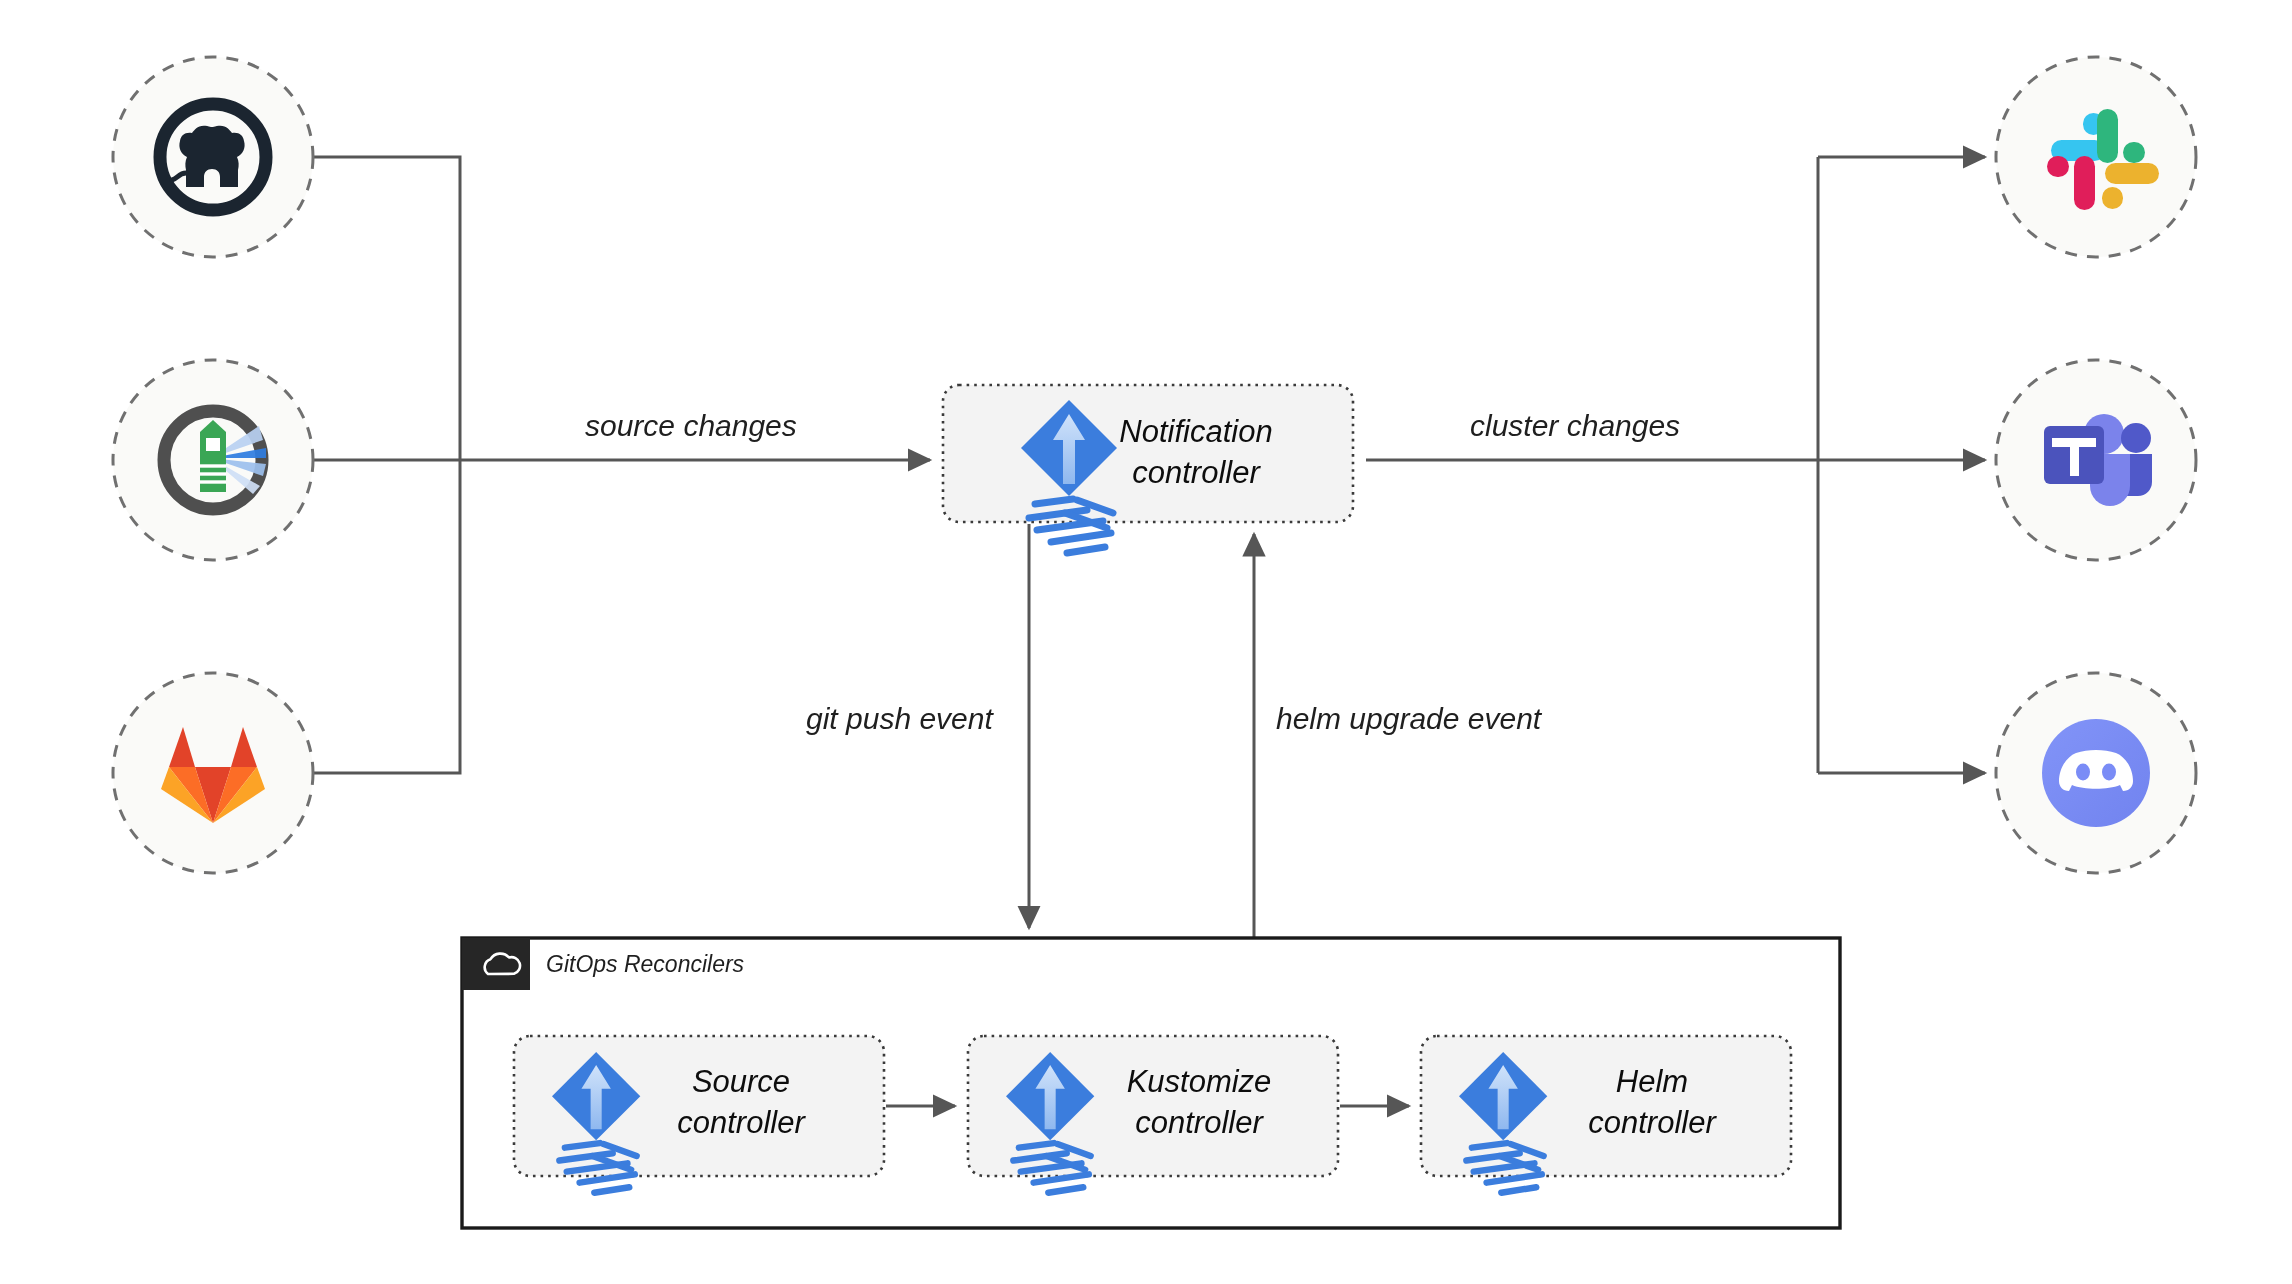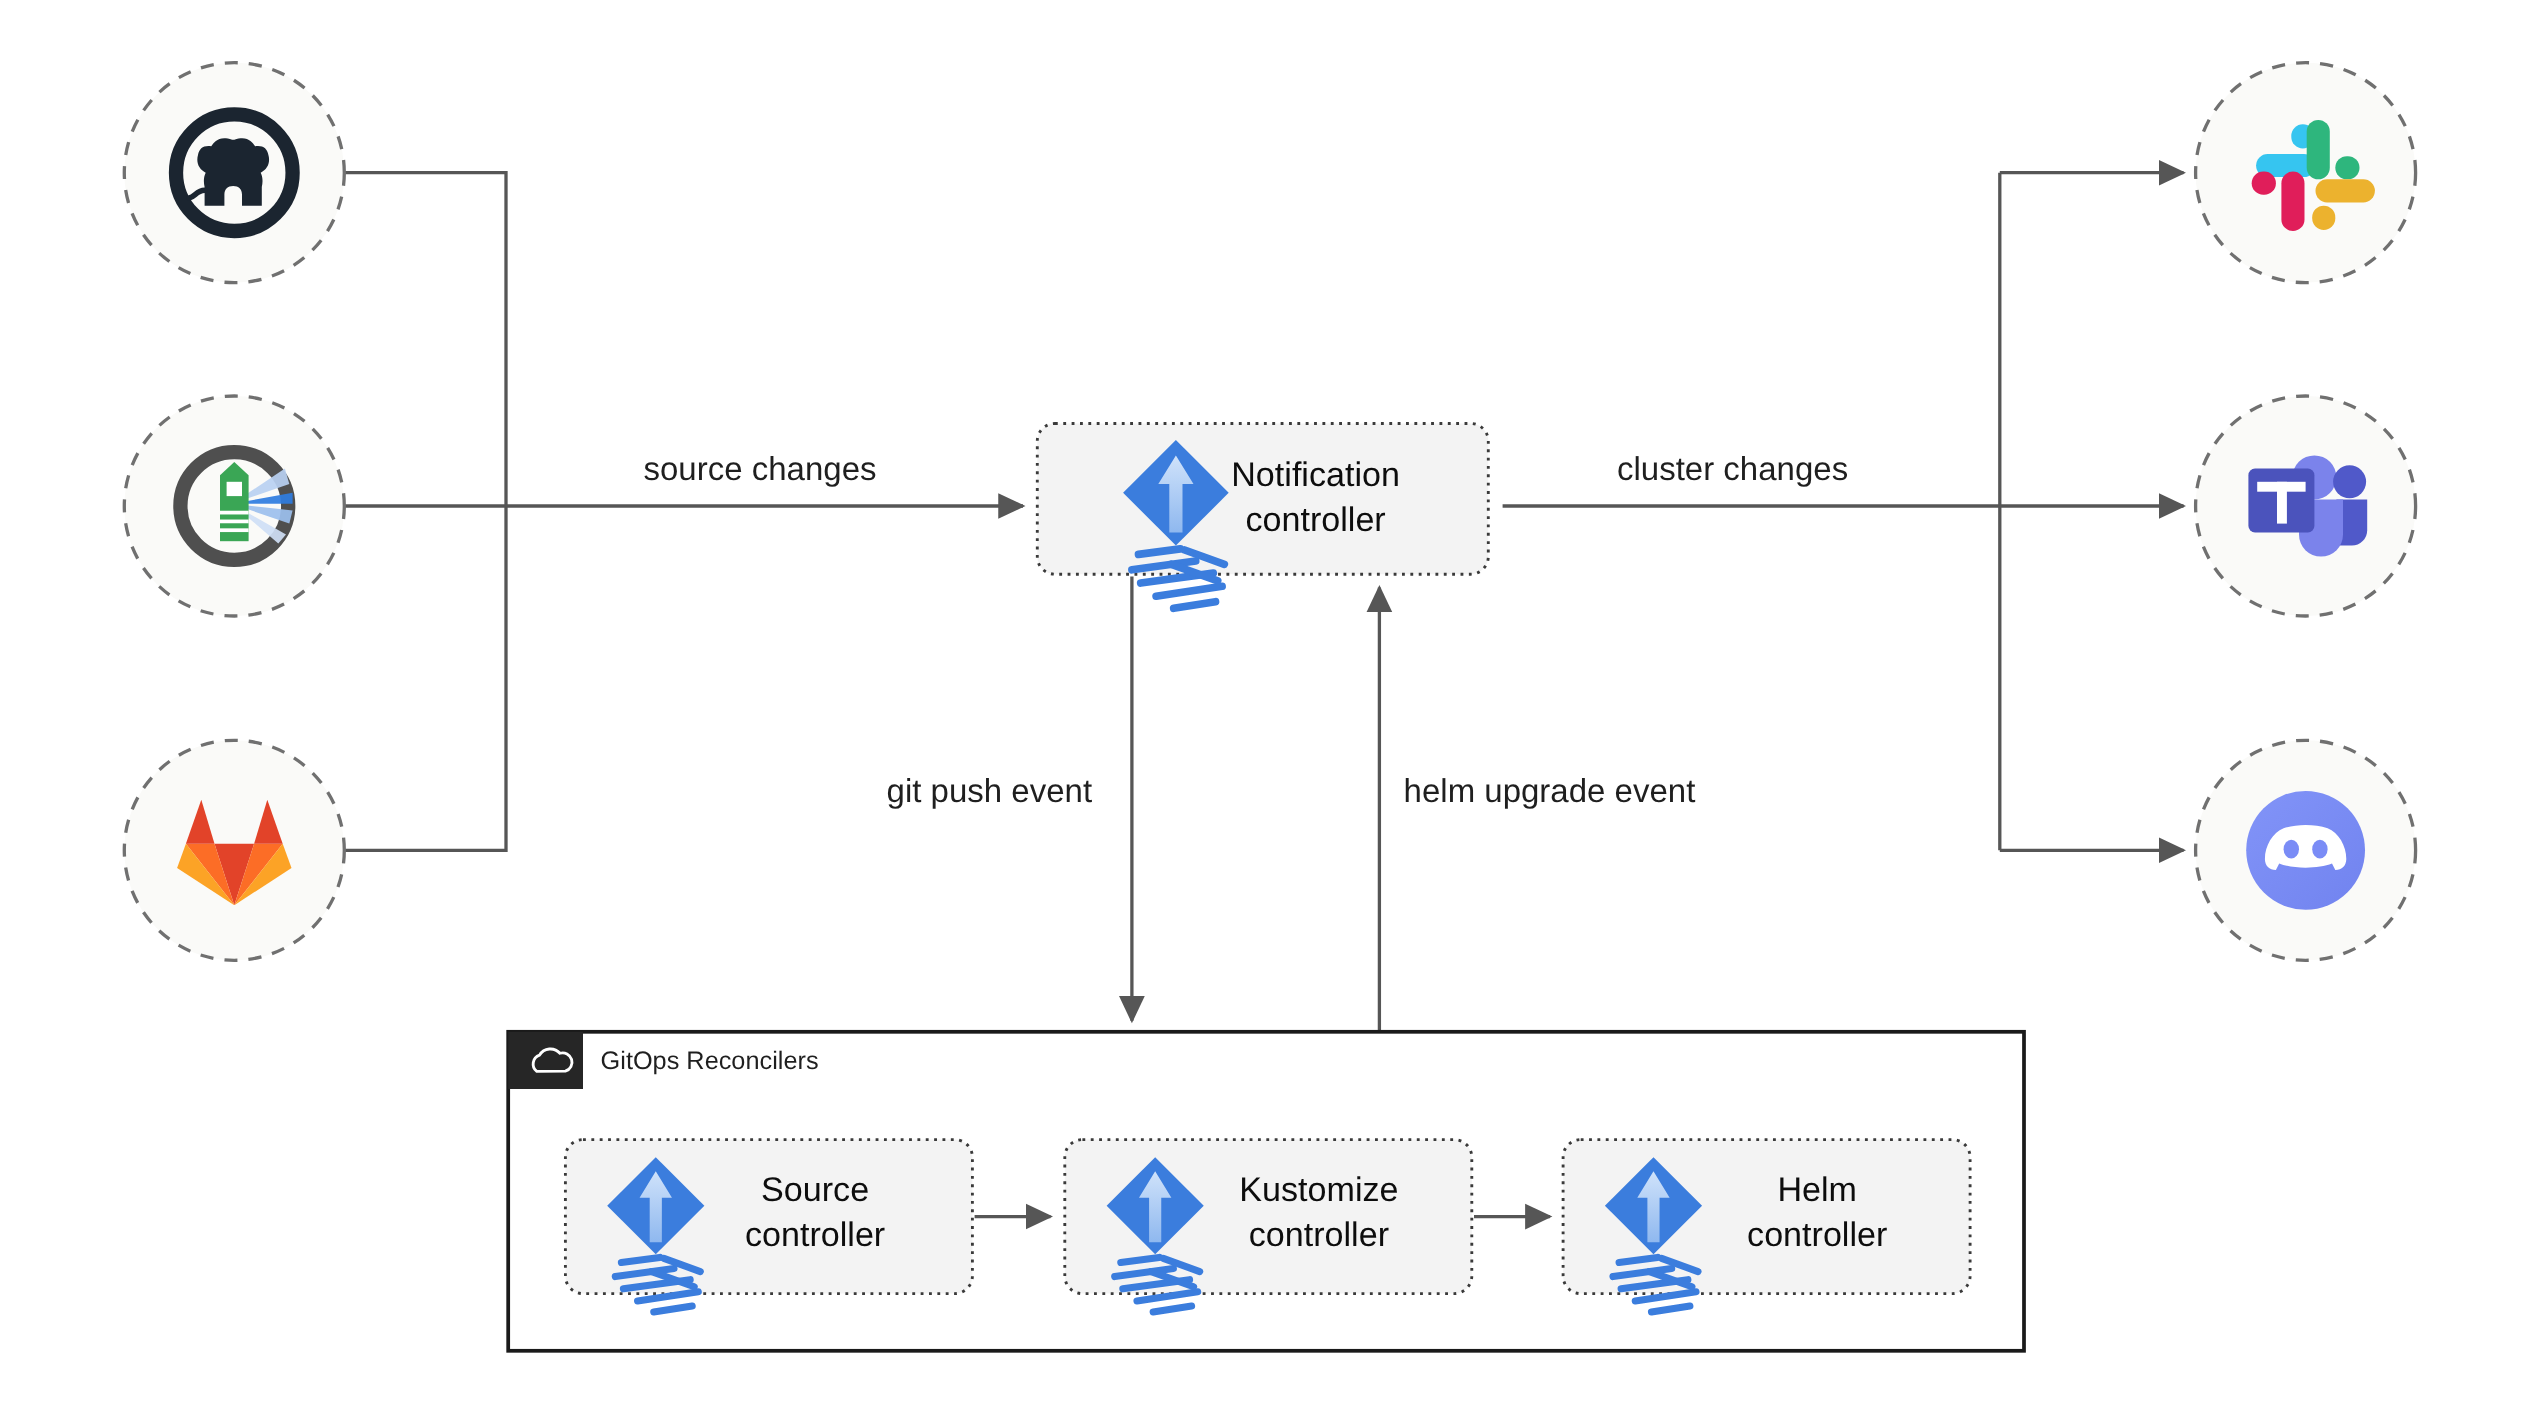--- a/index.html
+++ b/index.html
@@ -11,20 +11,21 @@
     width: 2292px;
     height: 1284px;
     font-family: "Liberation Sans", sans-serif;
     overflow: hidden;
   }
   #stage {
     position: relative;
     width: 2268px;
     height: 1284px;
     background: #ffffff;
+    font-style: italic;
   }
   svg.layer {
     position: absolute;
     left: 0;
     top: 0;
     width: 2292px;
     height: 1284px;
   }
   .edge-line {
     stroke: #565656;

